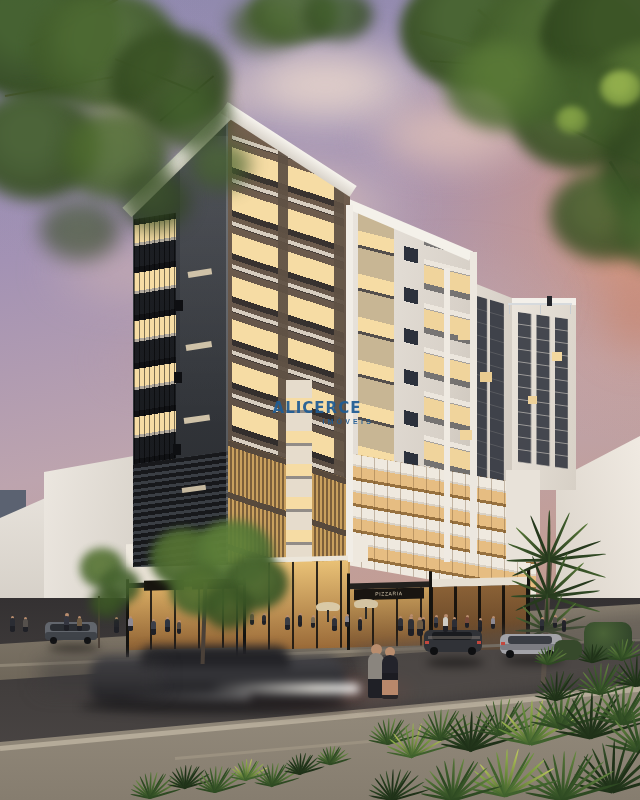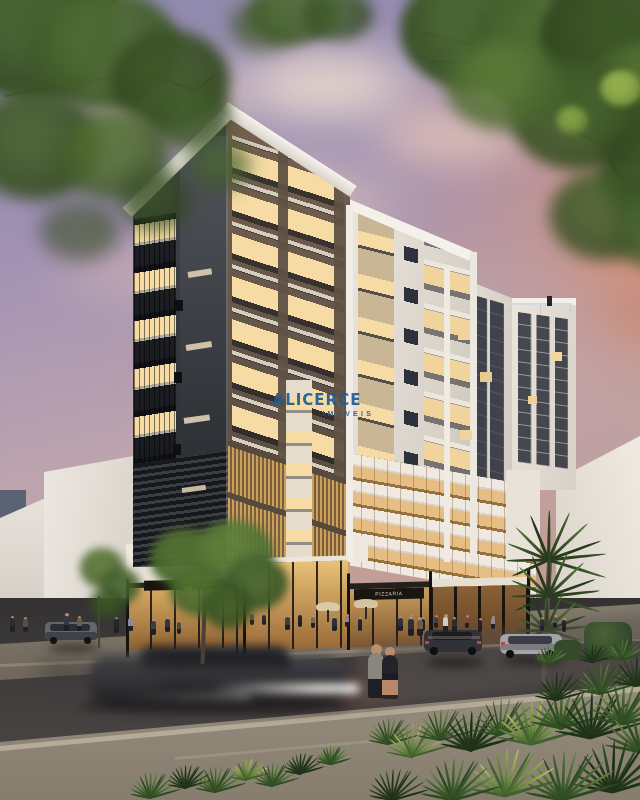--- a/index.html
+++ b/index.html
@@ -100,21 +100,21 @@
 
   
   .blurcar{left:80px;top:640px;width:276px;height:84px;filter:blur(5px);}
   .bc-body{left:10px;top:16px;width:256px;height:44px;border-radius:18px 22px 10px 10px;background:linear-gradient(180deg,#46464b 0%,#2c2c30 60%,#1f1f22 100%);}
   .bc-roof{left:60px;top:6px;width:150px;height:22px;border-radius:12px 14px 0 0;background:#232327;}
   .bc-streak{left:130px;top:44px;width:150px;height:9px;border-radius:5px;background:linear-gradient(90deg,transparent,#f5f2ea 70%,#fff);}
   .bc-streak2{left:40px;top:54px;width:130px;height:5px;background:linear-gradient(90deg,transparent,rgba(255,255,255,.4));}
   .bc-shadow{left:0;top:58px;width:270px;height:16px;border-radius:50%;background:rgba(10,10,12,.55);}
 
   
-  .wm{left:250px;top:392px;width:134px;color:var(--brand);opacity:.93;text-align:center;}
+  .wm{left:250px;top:400px;width:134px;color:var(--brand);opacity:.93;text-align:center;}
   .wm .brand{position:static;display:block;font-weight:bold;font-size:15px;line-height:1.1;letter-spacing:1px;font-family:"DejaVu Sans","Liberation Sans",sans-serif;}
   .wm .tag{position:static;display:block;font-weight:bold;font-size:7px;line-height:1;letter-spacing:3.2px;text-align:right;padding-right:10px;margin-top:1px;}
 
   
   .z0{z-index:0}.z1{z-index:1}.z2{z-index:2}.z3{z-index:3}.z4{z-index:4}.z5{z-index:5}
   .z6{z-index:6}.z8{z-index:8}.z9{z-index:9}.z10{z-index:10}.z11{z-index:11}
   .z12{z-index:12}.z13{z-index:13}.z14{z-index:14}.z16{z-index:16}.z20{z-index:20}
 </style>
 </head>
 <body>

